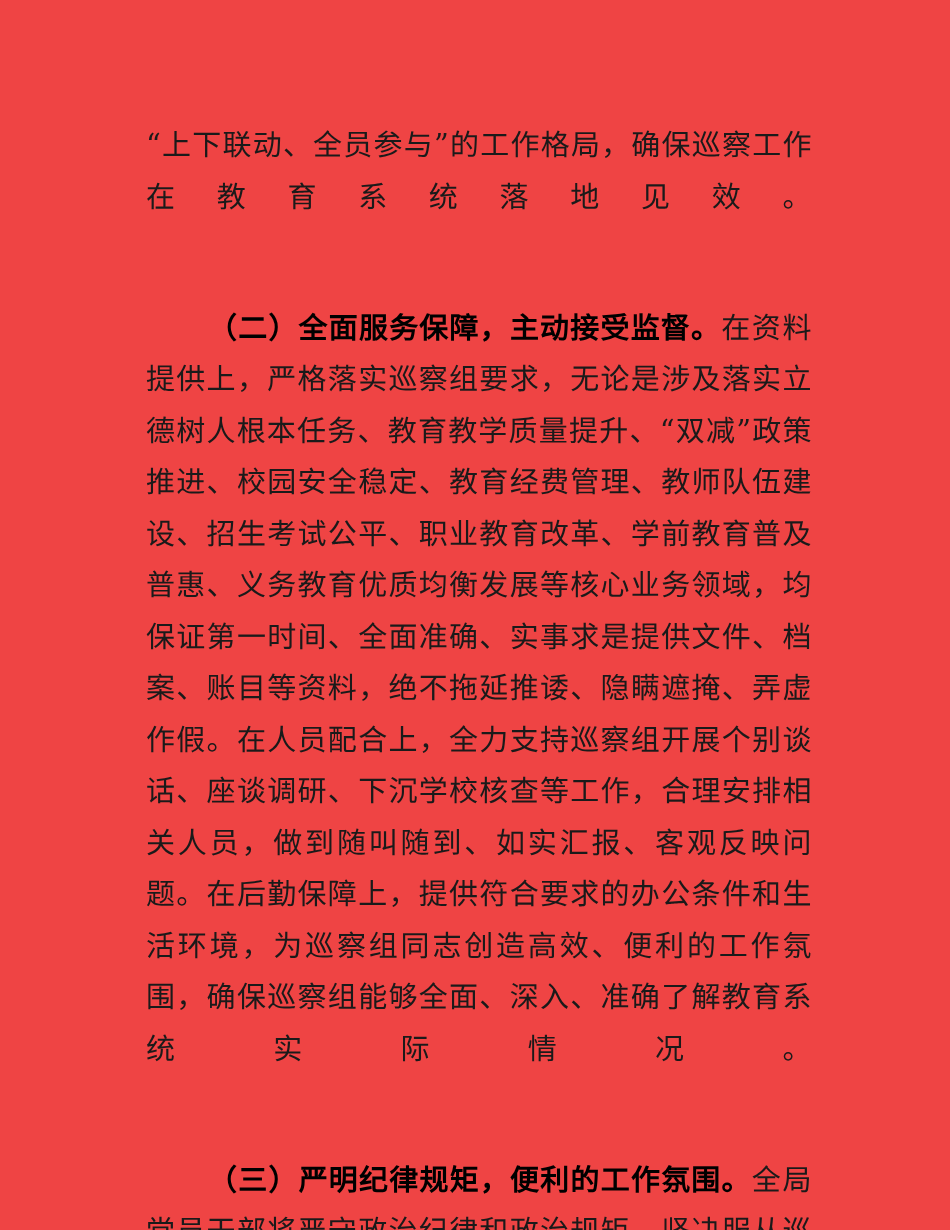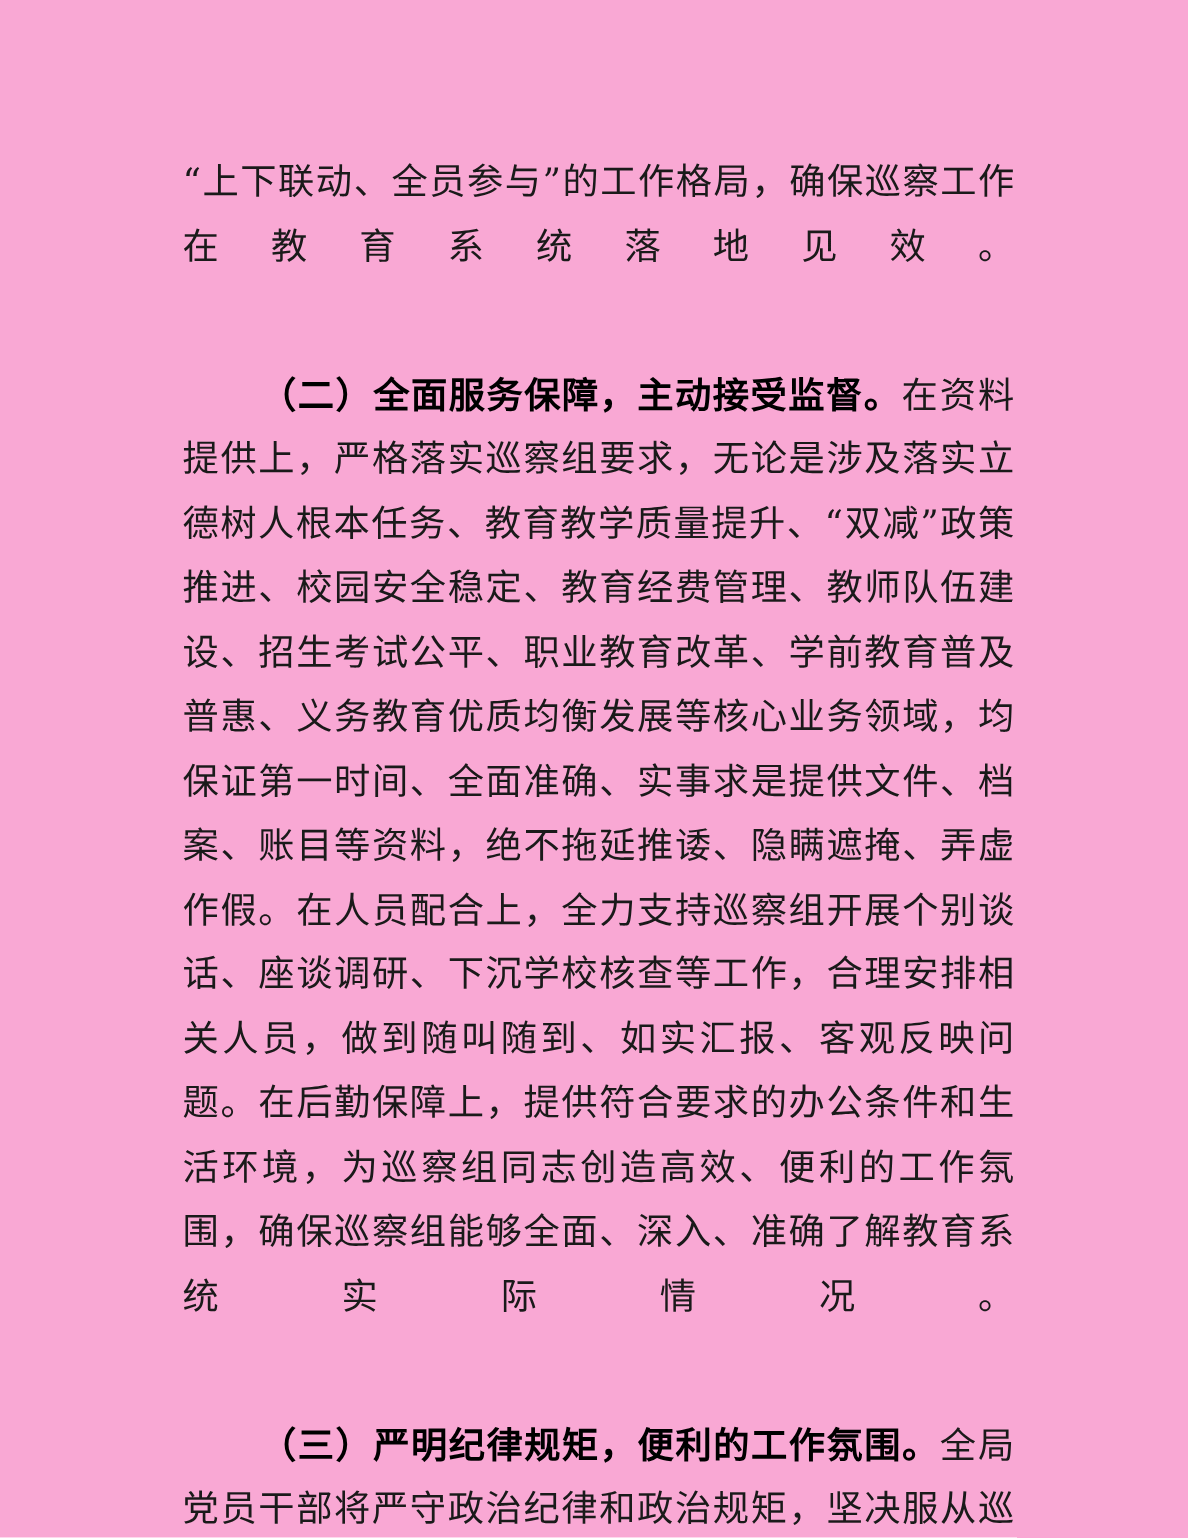--- a/index.html
+++ b/index.html
@@ -7,21 +7,21 @@
     margin: 0;
     padding: 0;
     background: #ffffff;
   }
 
   .page {
     position: relative;
     width: 950px;
     height: 1230px;
     margin: 0 auto;
-    background: #f9a8d4;
+    background: #ef4444;
     overflow: hidden;
     box-sizing: border-box;
     padding-left: 23px;
   }
 
   .doc-body {
     position: absolute;
     left: 146px;
     top: 120px;
     width: 666px;
@@ -44,21 +44,21 @@
   .para.continued {
     text-indent: 0;
   }
 
   .para.indented {
     text-indent: 62px;
   }
 
   
   .para + .para {
-    margin-top: 16px;
+    margin-top: 28px;
   }
 
   
   .lead {
     font-family: "DejaVu Sans", "Liberation Sans", sans-serif;
     font-weight: 700;
     color: #000000;
     letter-spacing: 0.2px;
   }
 

